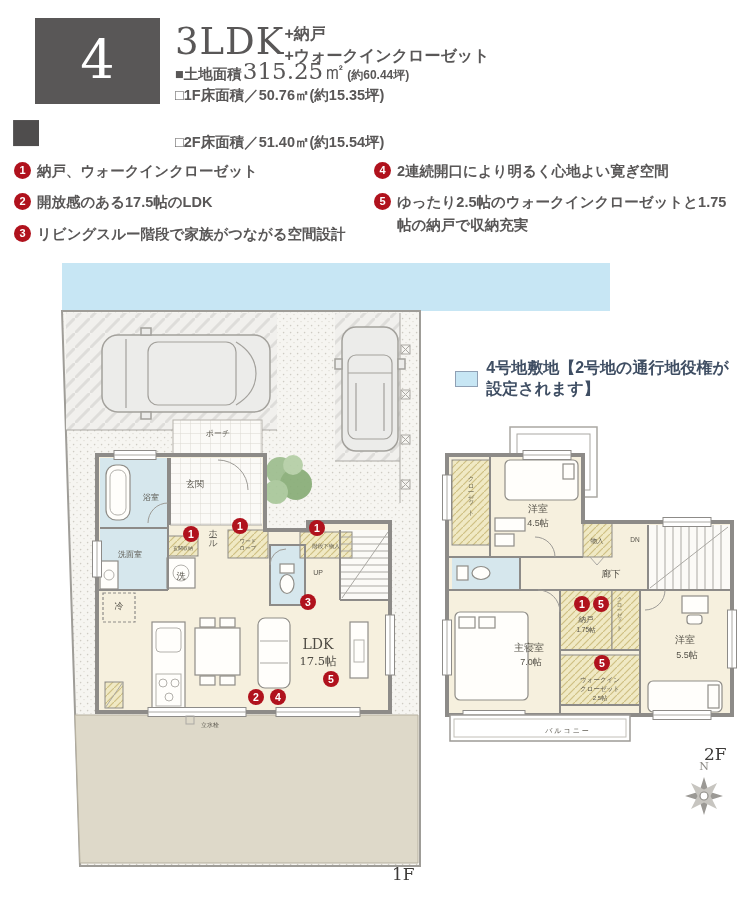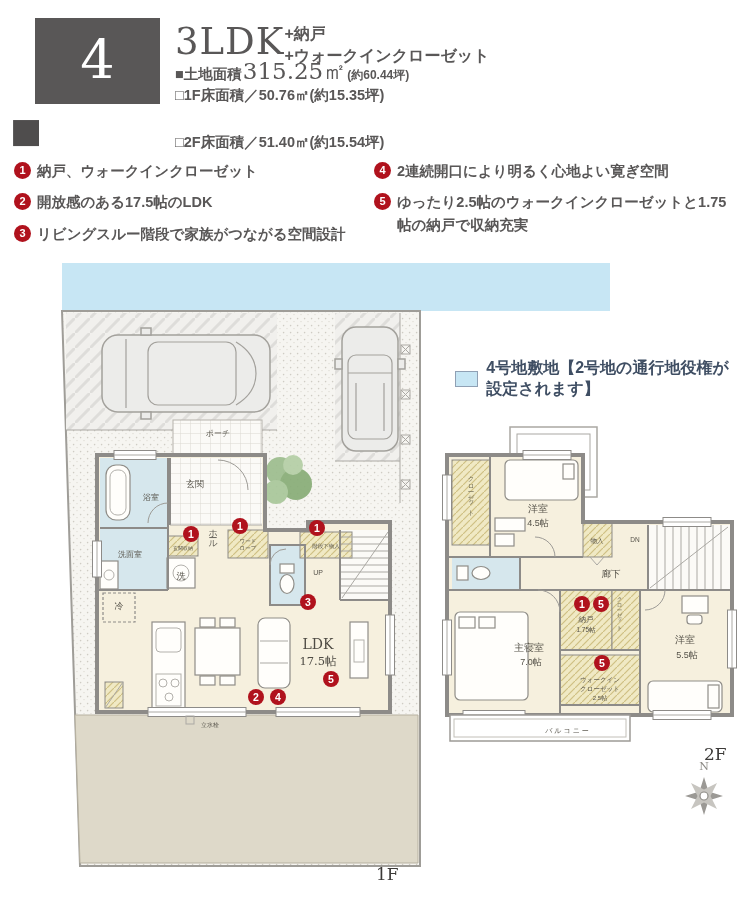--- a/index.html
+++ b/index.html
@@ -472,21 +472,21 @@
   <div class="abs badge" style="left:309px;top:520px;">1</div>
   <div class="abs badge" style="left:300px;top:594px;">3</div>
   <div class="abs badge" style="left:248px;top:689px;">2</div>
   <div class="abs badge" style="left:270px;top:689px;">4</div>
   <div class="abs badge" style="left:323px;top:671px;">5</div>
 
   <div class="abs badge" style="left:574px;top:596px;">1</div>
   <div class="abs badge" style="left:593px;top:596px;">5</div>
   <div class="abs badge" style="left:594px;top:655px;">5</div>
 
-  <div class="abs floorlbl" style="left:376px;top:864px;">1F</div>
+  <div class="abs floorlbl" style="left:392px;top:864px;">1F</div>
   <div class="abs floorlbl" style="left:704px;top:720px;margin-top:24px;">2F</div>
 
   <div class="abs compass">
     <div class="compass-n">N</div>
     <svg width="44" height="44" viewBox="0 0 44 44">
       <polygon points="22,3 26.5,17.5 41,22 26.5,26.5 22,41 17.5,26.5 3,22 17.5,17.5" fill="#9b9995"></polygon>
       <polygon points="9,9 22,15.5 35,9 28.5,22 35,35 22,28.5 9,35 15.5,22" fill="#c7c5c0"></polygon>
       <circle cx="22" cy="22" r="4" fill="#fff" stroke="#8d8b86" stroke-width="1.2"></circle>
     </svg>
   </div>

